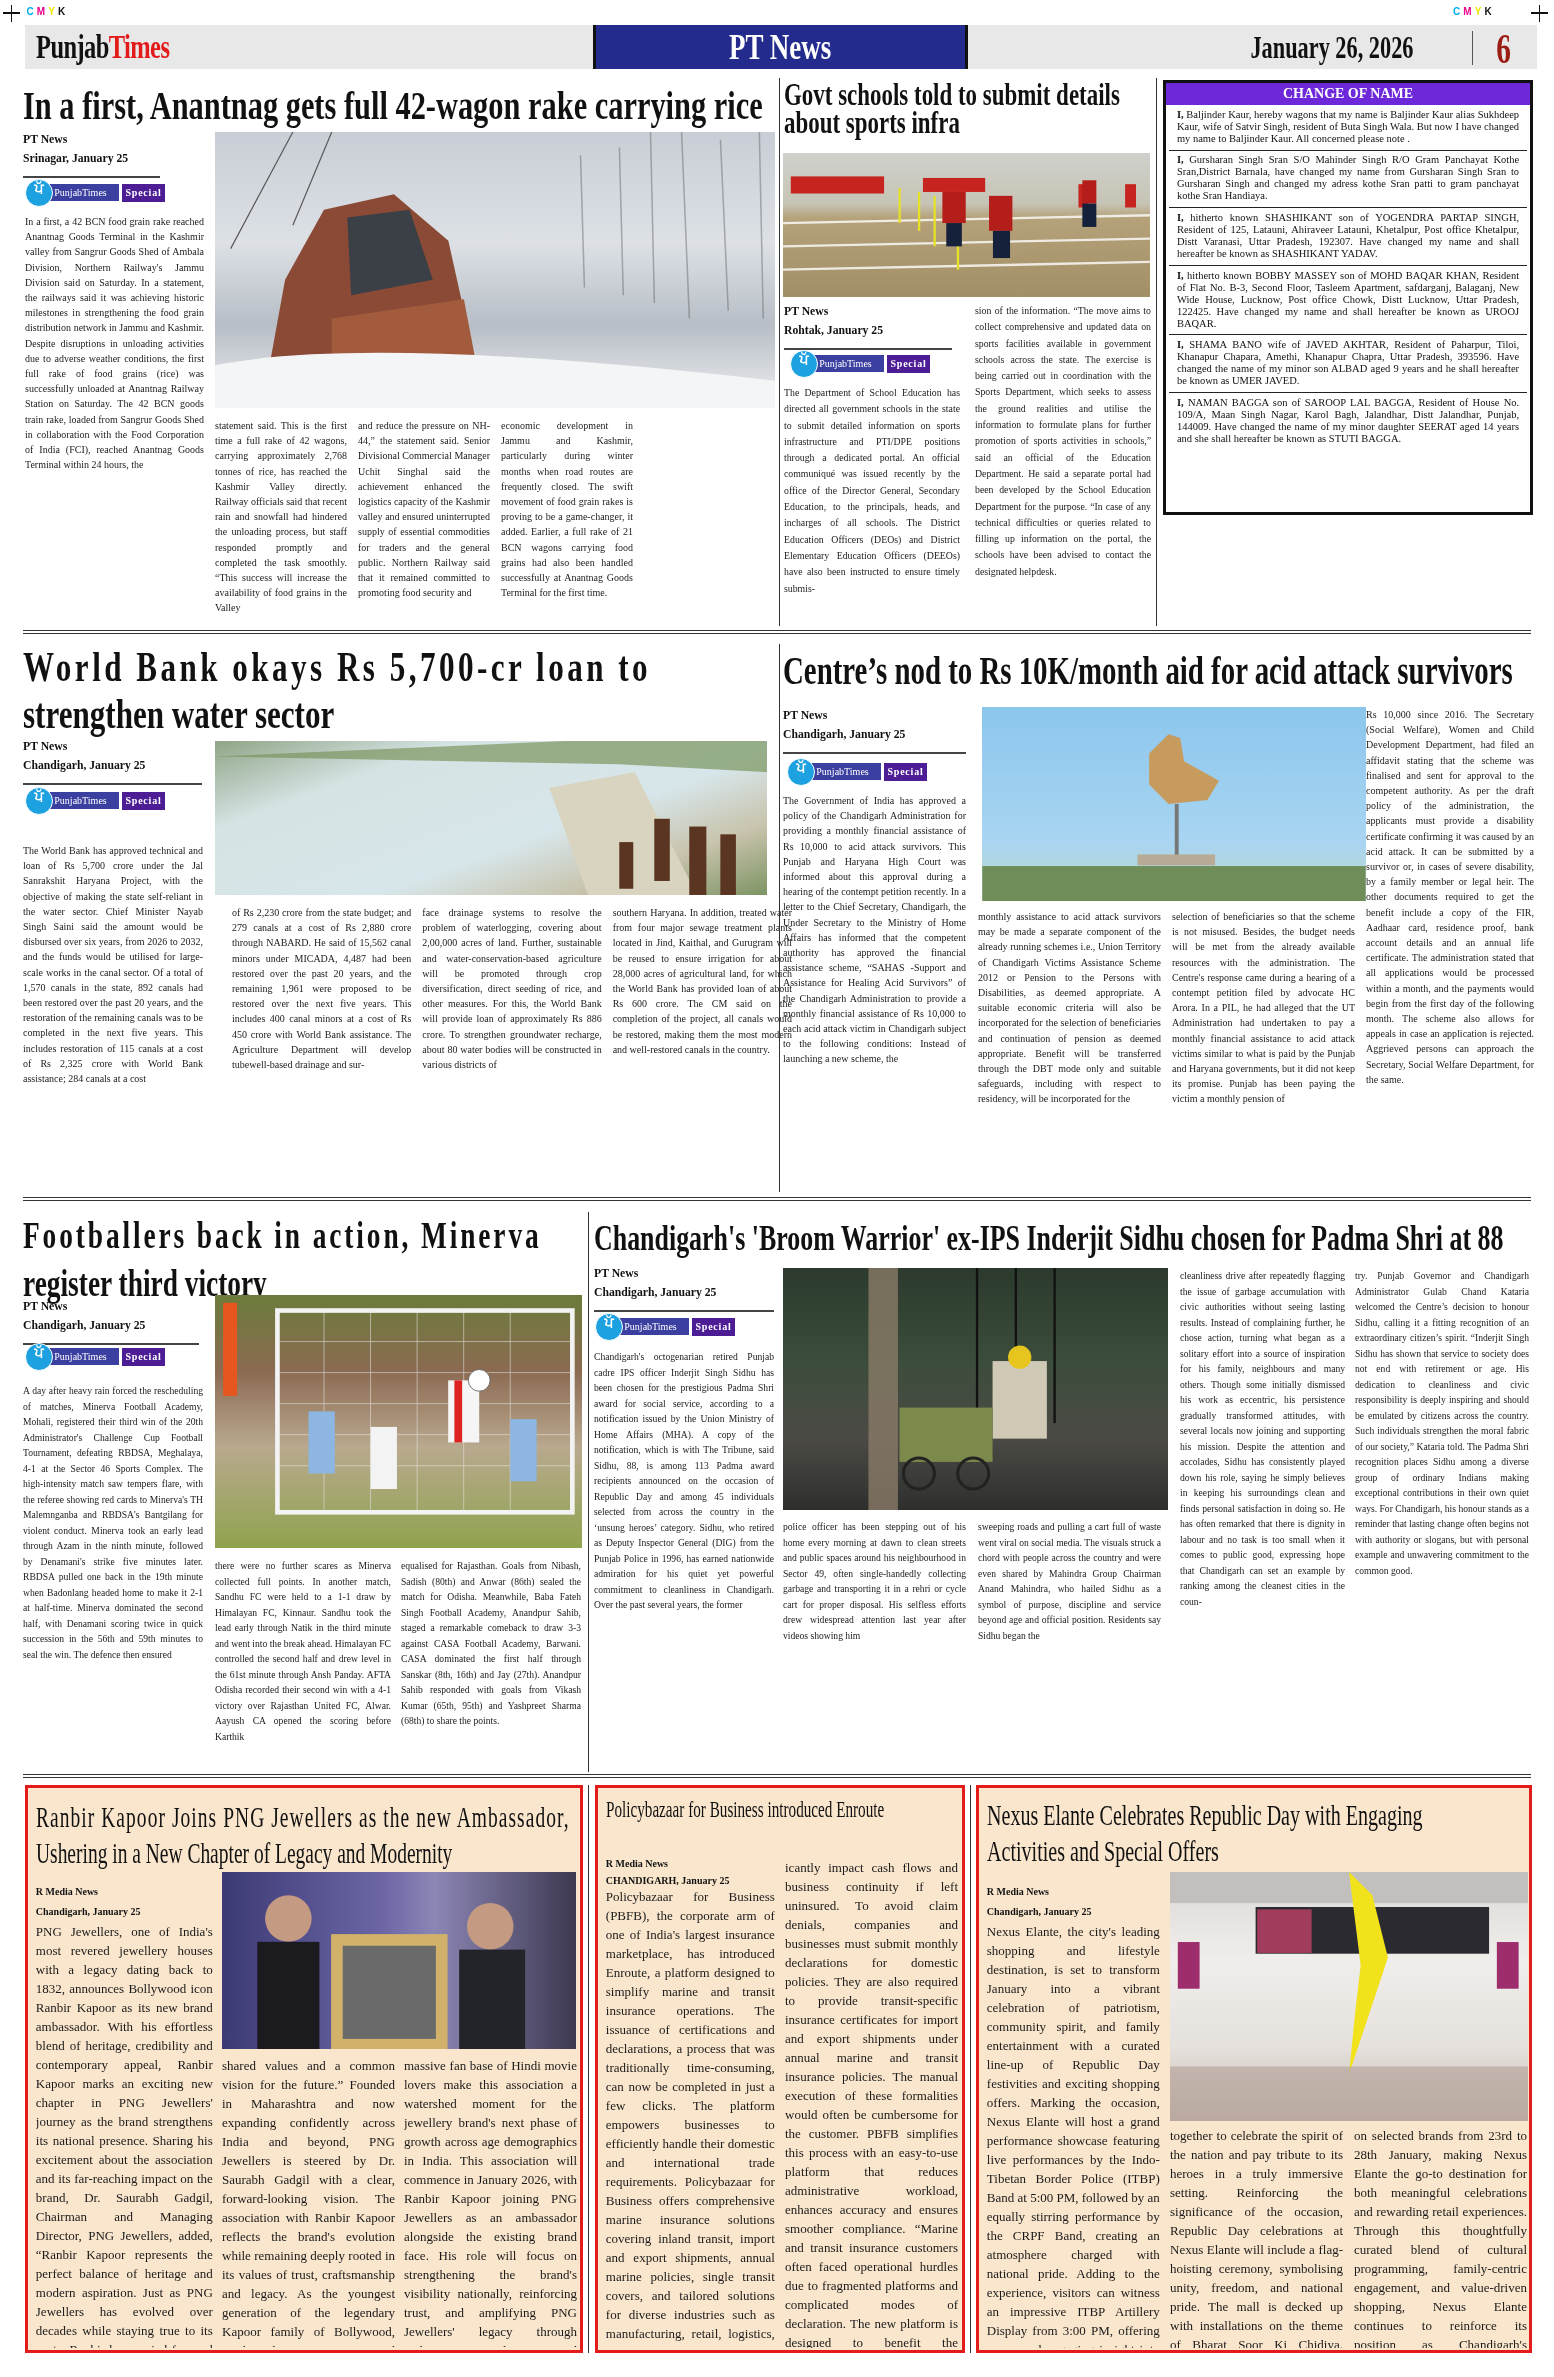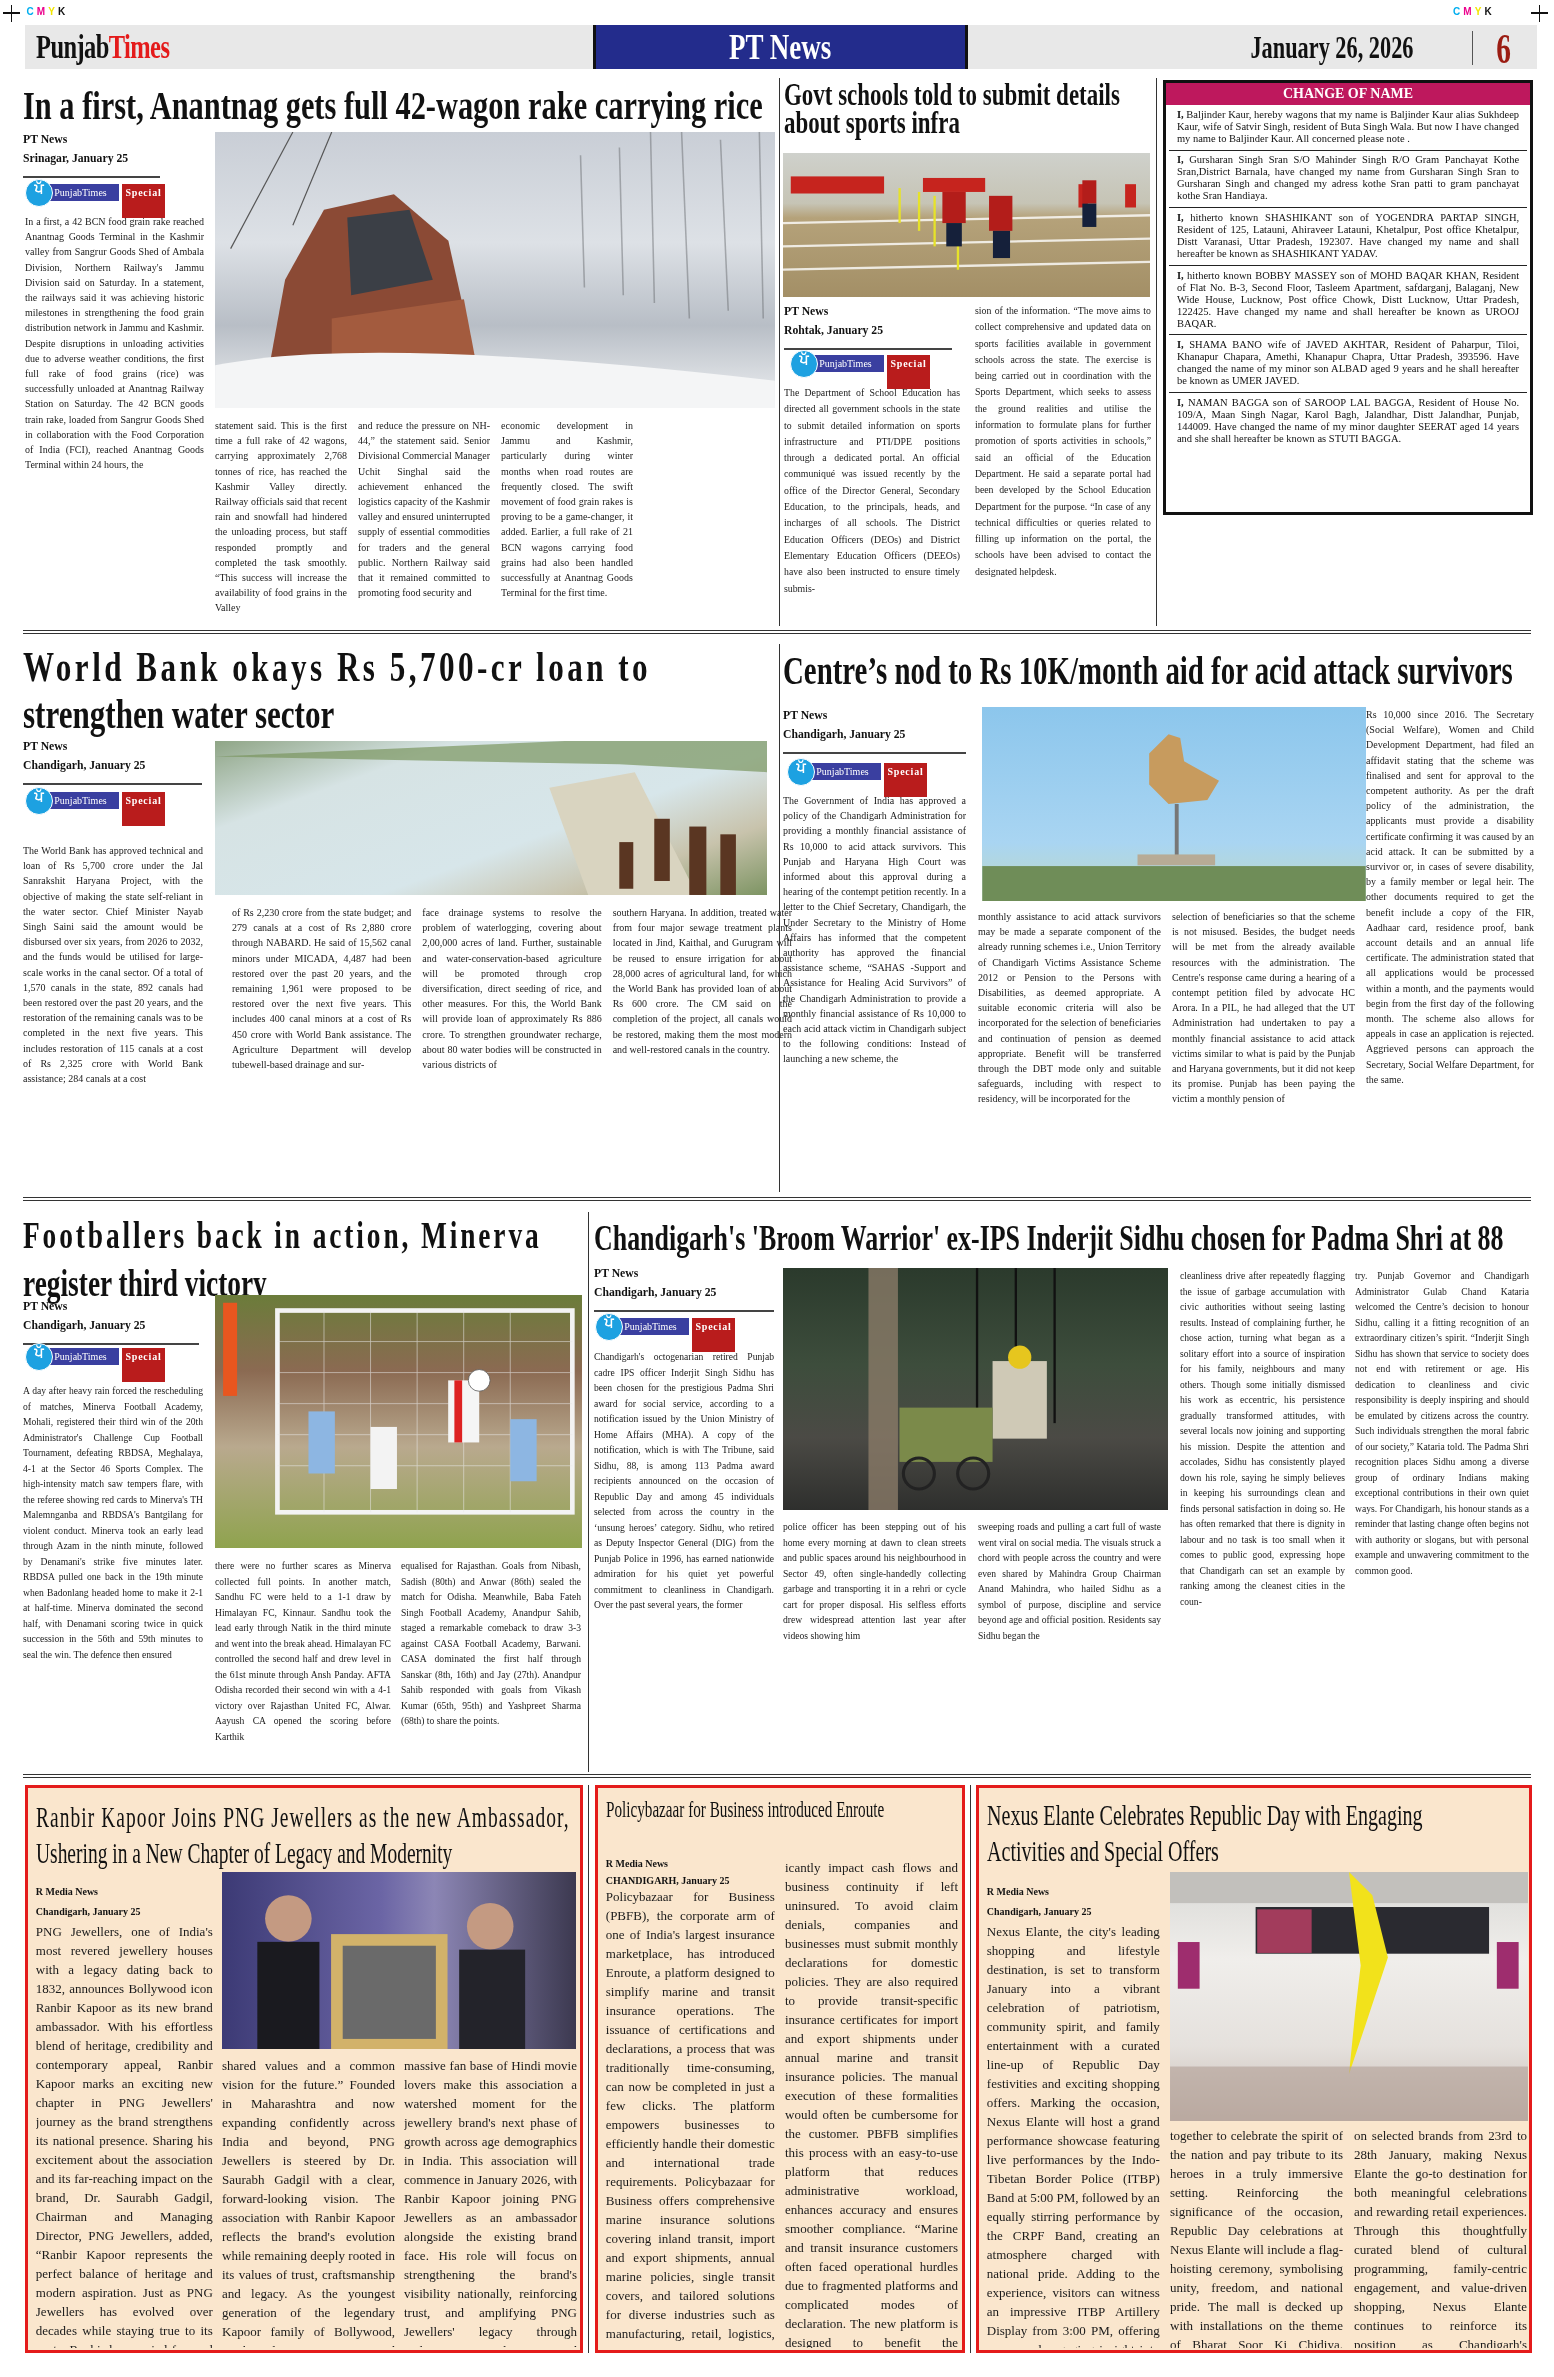--- a/index.html
+++ b/index.html
@@ -17,29 +17,29 @@
 .mast-section span{display:inline-block;transform:scaleX(.75)}
 .mast-date{position:absolute;right:124px;top:4.7px;font:bold 31px "Liberation Serif",serif;transform:scaleX(.72);transform-origin:right}
 .mast-sep{position:absolute;right:64px;top:6.2px;width:0.8px;height:34px;background:#555}
 .mast-page{position:absolute;right:23px;top:0;font:bold 42px "Liberation Serif",serif;color:#9b1c12;transform:scaleX(.7)}
 .hl{position:absolute;font-weight:bold;font-family:"Liberation Serif",serif;color:#111;white-space:nowrap;transform-origin:left top}
 .byline{position:absolute;font:bold 11.7px "Liberation Serif",serif;line-height:18.7px}
 .byline .rule{width:137px;height:1.6px;background:#444;margin-top:7.8px}
 .badge{position:absolute;width:140px;height:26.4px}
 .badge .circle{position:absolute;left:0;top:0;width:28px;height:28px;border-radius:50%;background:#1da1e1;color:#fff;text-align:center;line-height:28px;font:bold 14px "DejaVu Sans",sans-serif;border:1.6px solid #fff}
 .badge .pt{position:absolute;left:9.3px;top:4.7px;width:85px;height:17px;background:#3a3fa0;color:#fff;font:10px "Liberation Serif",serif;line-height:17px;padding-left:20px}
-.badge .sp{position:absolute;left:97px;top:4.7px;width:43px;height:34px;background:#b91c1c;color:#fff;font:bold 10px "Liberation Serif",serif;line-height:17px;text-align:center;letter-spacing:0.8px}
+.badge .sp{position:absolute;left:97px;top:4.7px;width:43px;height:18px;background:#4c1d95;color:#fff;font:bold 10px "Liberation Serif",serif;line-height:17px;text-align:center;letter-spacing:0.8px}
 .body{position:absolute;font:10px/15.2px "Liberation Serif",serif;text-align:justify;hyphens:auto;color:#1a1a1a;overflow:hidden}
 .cols{position:absolute;display:flex;gap:11px}
 .cols .body{position:relative}
 .photo{position:absolute;overflow:hidden}
 .rule2{position:absolute;height:3.9px;border-top:1.6px solid #333;border-bottom:0.8px solid #333}
 .vrule{position:absolute;width:0.8px;background:#333}
 .con-box{position:absolute;left:1163px;top:80px;width:370px;height:435px;border:3.9px solid #111;background:#fff}
-.con-head{height:22px;background:#be185d;color:#fff;font:bold 14px "Liberation Serif",serif;text-align:center;line-height:22px}
+.con-head{height:22px;background:#6d28d9;color:#fff;font:bold 14px "Liberation Serif",serif;text-align:center;line-height:22px}
 .con-item{font:10.5px/12px "Liberation Serif",serif;text-align:justify;padding:3.9px 7.8px 4.7px 7.8px;border-bottom:1.6px solid #222;margin:0 3.1px}
 .con-item:last-child{border-bottom:none}
 .con-item b{font-weight:bold}
 .ad{position:absolute;background:#fae6cd;border:3.9px solid #e41b1b}
 .ad .hl{position:absolute}
 .adbyline{position:absolute;font:bold 10px/17px "Liberation Serif",serif}
 .ad .body{font-size:13px;line-height:19px}
 </style>
 </head>
 <body>

